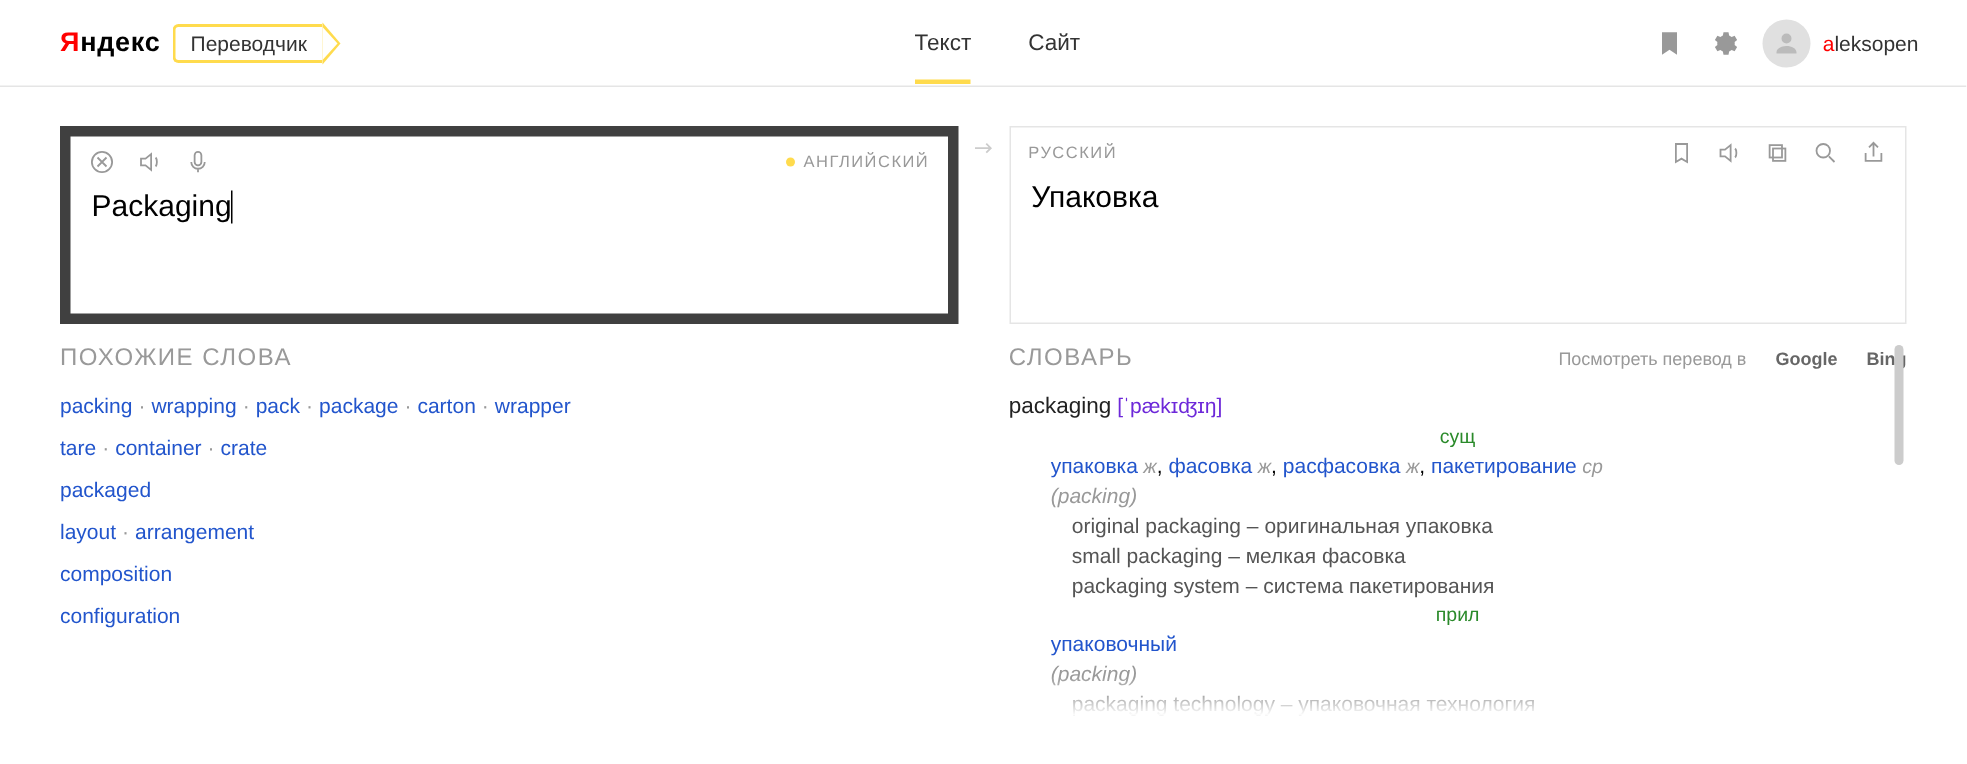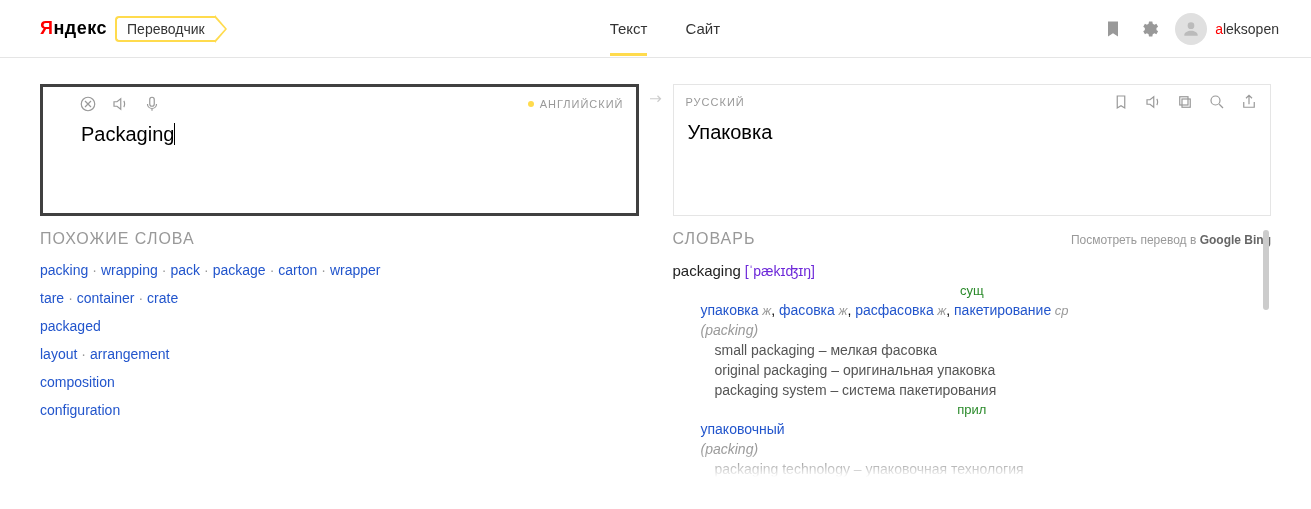--- a/index.html
+++ b/index.html
@@ -19,38 +19,38 @@
   .hdr-icon { width: 20px; height: 20px; fill: #999; cursor: pointer; }
   .user { display: flex; align-items: center; gap: 8px; cursor: pointer; }
   .avatar { width: 32px; height: 32px; border-radius: 50%; background: #e0e0e0; display: flex; align-items: center; justify-content: center; }
   .avatar svg { width: 20px; height: 20px; fill: #bbb; }
   .username { font-size: 14px; color: #333; }
   .username .first { color: #ff0000; }
 
   .main { display: flex; padding: 26px 40px 0 40px; gap: 0; }
   .col { flex: 1; }
   .pane { border: 1px solid #e5e5e5; height: 132px; position: relative; }
-  .pane.source { border: 3px solid #404040; padding-left: 24px; }
+  .pane.source { border: 7px solid #404040; }
   .pane-head { display: flex; align-items: center; justify-content: space-between; padding: 8px 12px 4px 12px; }
   .pane-icons { display: flex; gap: 14px; align-items: center; }
   .pane-icon { width: 18px; height: 18px; stroke: #999; fill: none; stroke-width: 1.6; cursor: pointer; }
   .lang-label { font-size: 11px; letter-spacing: 1px; color: #999; text-transform: uppercase; display: flex; align-items: center; gap: 6px; }
   .detect-dot { width: 6px; height: 6px; border-radius: 50%; background: #ffdb4d; }
   .pane-text { font-size: 20px; padding: 6px 14px; color: #000; font-family: Arial; }
   .cursor { border-right: 1px solid #000; animation: blink 1s infinite; padding-right: 0; }
   @keyframes blink { 50% { border-color: transparent; } }
 
   .swap { width: 34px; display: flex; align-items: flex-start; justify-content: center; padding-top: 8px; }
   .swap svg { width: 18px; height: 18px; stroke: #ccc; fill: none; stroke-width: 1.6; cursor: pointer; }
 
   .below { display: flex; padding: 14px 40px 0 40px; gap: 34px; }
   .section-title { font-size: 16px; letter-spacing: 1px; color: #999; text-transform: uppercase; margin-bottom: 14px; }
   .right-title-row { display: flex; justify-content: space-between; align-items: baseline; margin-bottom: 14px; }
   .ext-links { font-size: 12px; color: #999; }
-  .ext-links b { font-weight: 700; color: #666; margin-left: 0; cursor: pointer; }
+  .ext-links b { font-weight: 700; color: #666; margin-left: 16px; cursor: pointer; }
 
   .similar-row { margin-bottom: 12px; font-size: 14px; }
   .similar-row a { color: #2255cc; text-decoration: none; cursor: pointer; }
   .sep { color: #999; padding: 0 4px; }
 
   .dict-word { font-size: 15px; color: #222; }
   .dict-ipa { color: #6d28d9; font-size: 14px; }
   .pos { color: #2a8a2a; font-size: 13px; margin-top: 4px; text-align: center; }
   .sense { padding-left: 28px; margin-top: 4px; font-size: 14px; }
   .sense a { color: #2255cc; text-decoration: none; cursor: pointer; }
@@ -188,22 +188,22 @@
     </div>
     <div class="dict-scroll" id="dict-body">
       <div>
         <span class="dict-word">packaging</span>
         <span class="dict-ipa">[ˈpækɪʤɪŋ]</span>
       </div>
       <div id="dict-entries">
           <div class="pos">сущ</div>
           <div class="sense"><a>упаковка</a><span class="gender"> ж</span><span>, </span><a>фасовка</a><span class="gender"> ж</span><span>, </span><a>расфасовка</a><span class="gender"> ж</span><span>, </span><a>пакетирование</a><span class="gender"> ср</span></div>
           <div class="paren">(packing)</div>
+          <div class="example">original packaging – оригинальная упаковка</div>
           <div class="example">small packaging – мелкая фасовка</div>
-          <div class="example">original packaging – оригинальная упаковка</div>
           <div class="example">packaging system – система пакетирования</div>
           <div class="pos">прил</div>
           <div class="sense"><a>упаковочный</a></div>
           <div class="paren">(packing)</div>
           <div class="example">packaging technology – упаковочная технология</div>
         </div>
       <div class="fade"></div>
     </div>
     <div class="scrollbar-track">
       <div class="scrollbar-thumb"></div>

